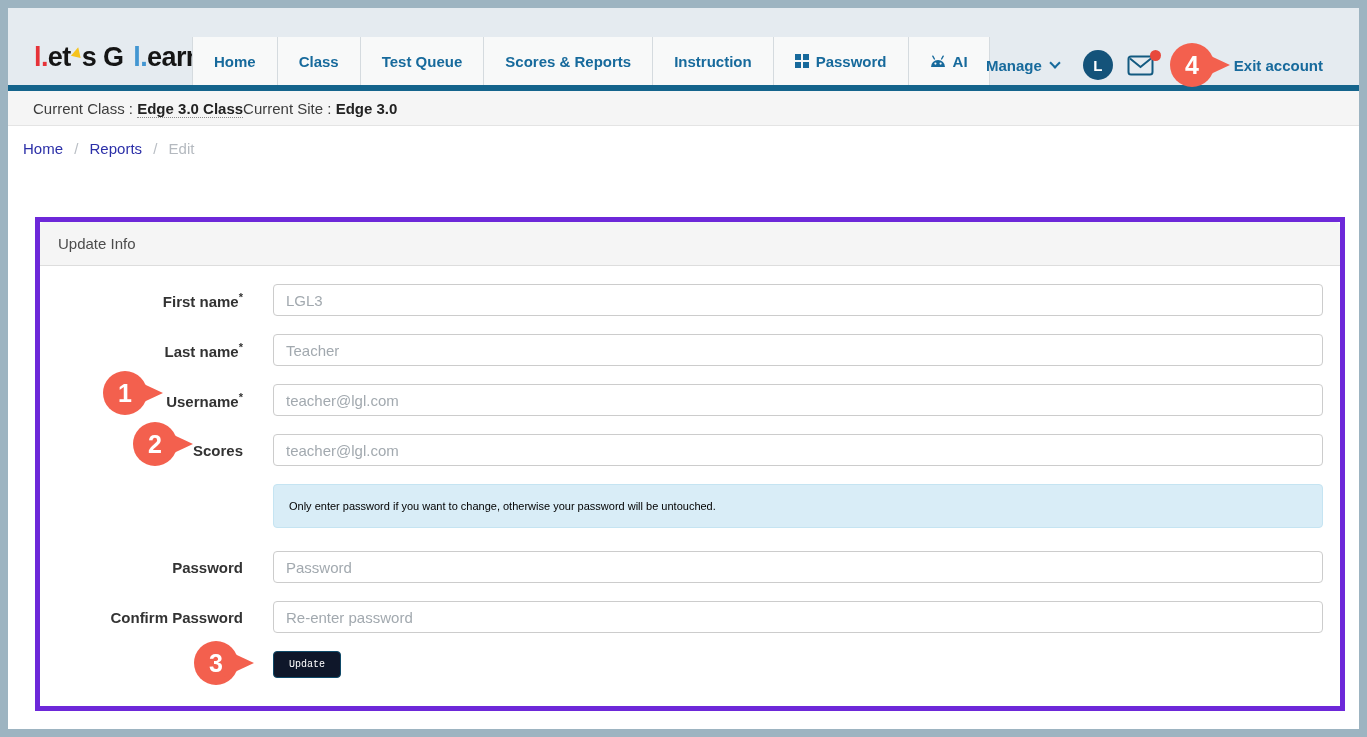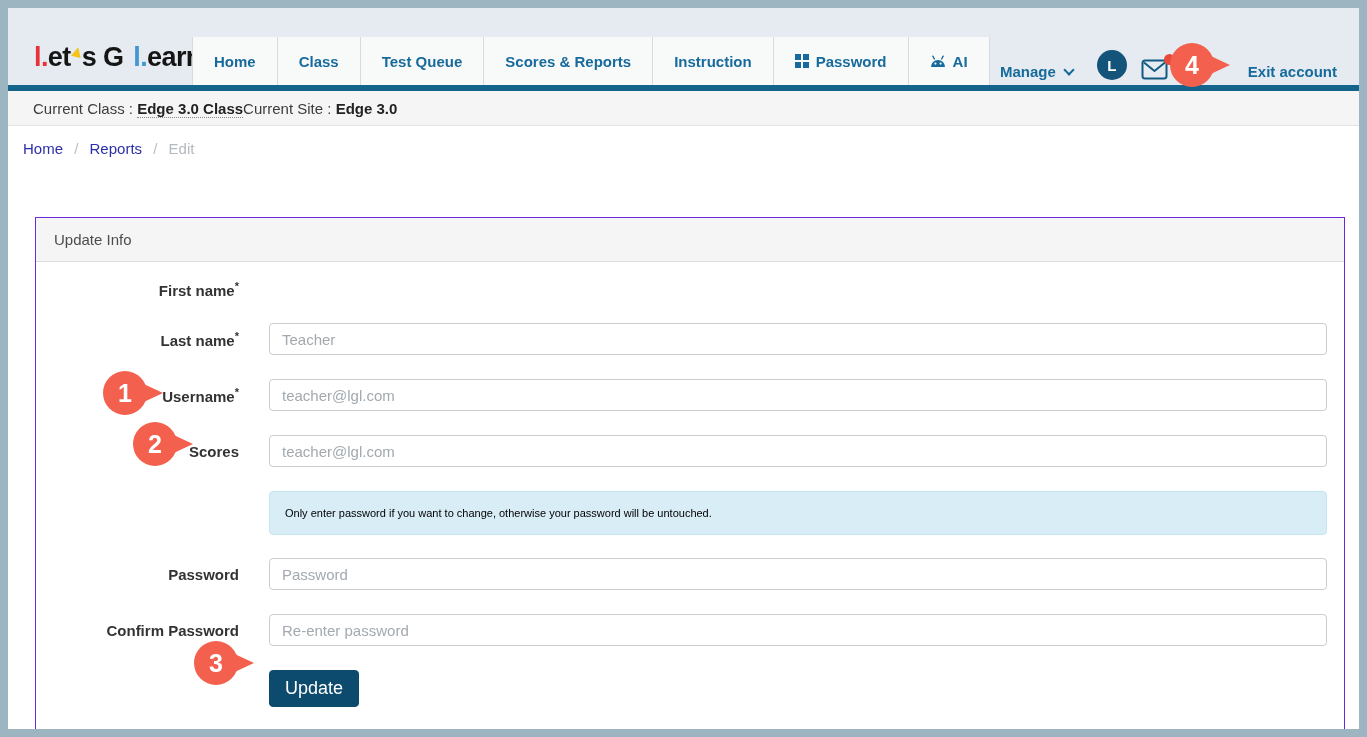--- a/index.html
+++ b/index.html
@@ -33,21 +33,21 @@
     background:#46b049; margin:0 1px 1px 2px;
   }
   .tabs { display:flex; align-self:flex-end; height:48px; border-left:1px solid #d5dbdf; }
   .tab {
     display:flex; align-items:center; gap:7px; padding:0 21px;
     background:#f8f9f9; border-right:1px solid #d5dbdf;
     color:#176a9c; font-weight:bold; font-size:15px; cursor:pointer; white-space:nowrap;
   }
   .tab svg { display:block; }
 
-  .userbar { position:absolute; right:22px; top:42px; display:flex; align-items:flex-end; height:30px; }
+  .userbar { position:absolute; right:36px; top:42px; display:flex; align-items:center; height:30px; }
   .manage { display:flex; align-items:center; gap:9px; color:#176a9c; font-weight:bold; font-size:15px; margin-right:24px; cursor:pointer; }
   .chev {
     width:8px; height:8px; border-right:2px solid #176a9c; border-bottom:2px solid #176a9c;
     transform:rotate(45deg); margin-top:-4px;
   }
   .avatar {
     width:30px; height:30px; border-radius:50%; background:#14537a; color:#fff;
     display:flex; align-items:center; justify-content:center;
     font-weight:bold; font-size:15px; margin-right:14px; cursor:pointer;
   }
@@ -71,47 +71,47 @@
   .dotted { border-bottom:1px dotted #8a8a8a; }
 
   
   .breadcrumb { padding:14px 15px; font-size:15px; height:45px; }
   .breadcrumb a { color:#2b2fa8; text-decoration:none; cursor:pointer; }
   .sep { color:#b9bec4; margin:0 7px; }
   .crumb-current { color:#b4b9bf; }
 
   
   main { padding:46px 14px 0 27px; }
-  .panel { border:1px solid #6d28d9; border-radius:0; background:#fff; }
+  .panel { border:5px solid #6d28d9; border-radius:0; background:#fff; }
   .panel-head {
     background:#f5f5f5; border-bottom:1px solid #ddd; border-radius:4px 4px 0 0;
     padding:13px 18px; font-size:15px; color:#4c4c4c;
   }
   .panel-body { padding:18px 17px 28px 0; }
-  .form-row { display:flex; align-items:center; margin-bottom:24px; }
+  .form-row { display:flex; align-items:center; margin-bottom:18px; }
   .form-label {
     flex:none; width:233px; padding-right:30px; text-align:right;
     font-weight:bold; font-size:15px; color:#333;
   }
   .form-label sup { font-size:11px; }
   .form-field { flex:1; }
   .form-field input {
     width:100%; height:32px; border:1px solid #ccc; border-radius:4px;
     padding:0 12px; font-size:15px; font-family:inherit; color:#333; background:#fff;
   }
   .form-field input::placeholder { color:#a2a9af; opacity:1; }
   .alert-row { display:flex; padding-left:233px; margin-bottom:23px; }
   .alert {
     flex:1; background:#d9edf7; border:1px solid #c5e4f2; border-radius:4px;
     padding:15px; font-size:11px; color:#000000;
   }
   .btn-row { display:flex; padding-left:233px; }
   .btn {
-    background:#0c4a6e; color:#fff; border:1px solid #0f4a69; border-radius:4px;
-    font-size:18px; font-family:Liberation Sans, sans-serif; padding:7px 15px; cursor:pointer;
+    background:#0f172a; color:#fff; border:1px solid #0f4a69; border-radius:4px;
+    font-size:10px; font-family:Liberation Mono, monospace; padding:7px 15px; cursor:pointer;
   }
 
   
   .marker { position:absolute; width:44px; height:44px; z-index:50; pointer-events:none; }
   .marker-circle {
     width:44px; height:44px; border-radius:50%; background:#f3604e; color:#fff;
     font-size:25px; font-weight:bold; display:flex; align-items:center; justify-content:center;
   }
   .marker-pointer {
     position:absolute; top:50%; left:30px; transform:translateY(-50%);
@@ -208,20 +208,23 @@
     <span class="crumb-current">Edit</span>
   </div>
 
   <main>
     <section class="panel">
       <div class="panel-head">Update Info</div>
       <div class="panel-body">
 
         <div class="form-row">
           <label class="form-label"><span>First name</span><sup>*</sup></label>
+          <div class="form-field">
+            <input type="text" placeholder="LGL3" style="">
+          </div>
         </div>
 
         <div class="form-row">
           <label class="form-label"><span>Last name</span><sup>*</sup></label>
           <div class="form-field">
             <input type="text" placeholder="Teacher" style="">
           </div>
         </div>
 
         <div class="form-row">

